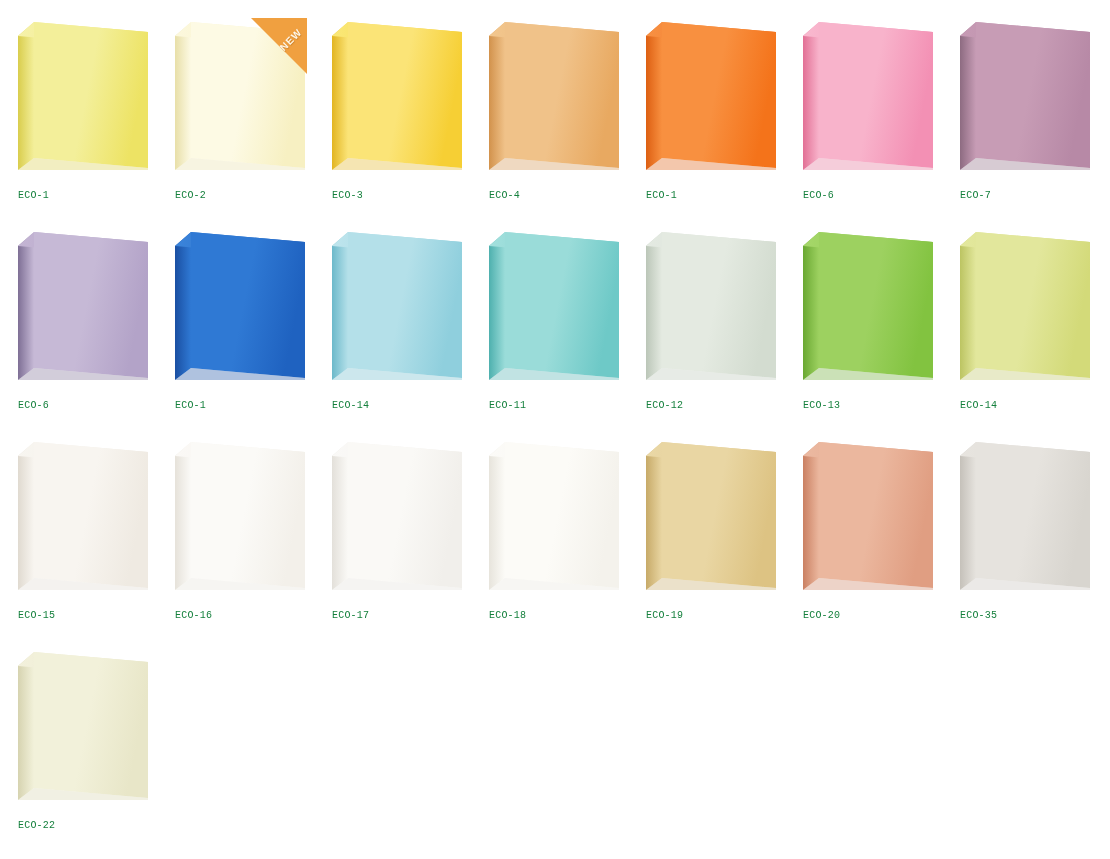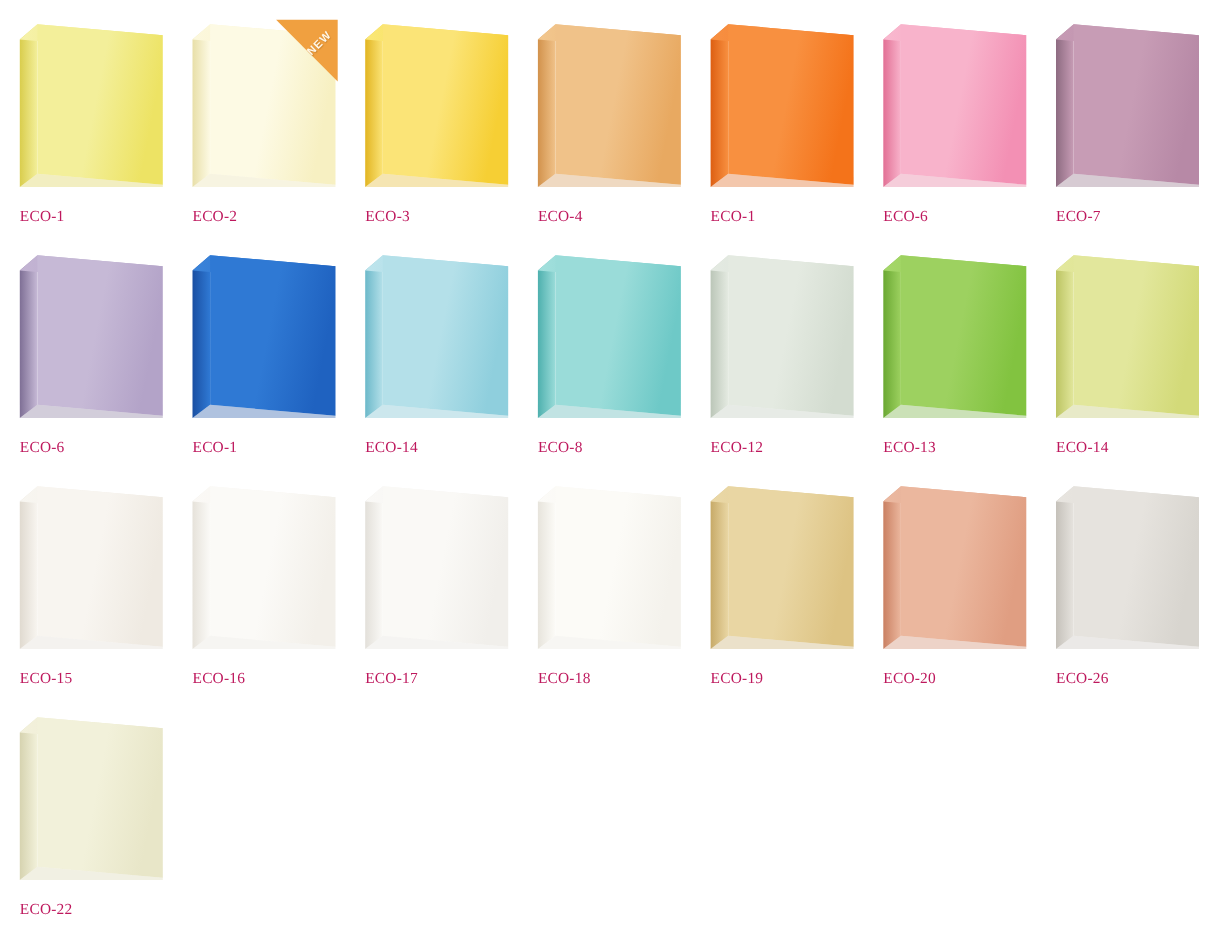--- a/index.html
+++ b/index.html
@@ -83,23 +83,23 @@
     line-height: 1;
     text-shadow: 0 1px 1px rgba(150,90,20,.45);
     white-space: nowrap;
   }
 
   
   .swatch-label {
     position: absolute;
     left: 18px;
     top: 190px;
-    font-family: Liberation Serif, serif;
-    font-size: 14px;
-    color: #be185d;
+    font-family: Liberation Mono, monospace;
+    font-size: 10px;
+    color: #15803d;
     letter-spacing: .2px;
     white-space: nowrap;
   }
 </style>
 </head>
 <body>
 
 <div id="swatch-grid">
     <div class="swatch-row">
       <div class="swatch-cell">
@@ -385,21 +385,21 @@
                 <stop offset="0%" stop-color="#a3e0dd"></stop>
                 <stop offset="100%" stop-color="#6ec9c7"></stop>
               </linearGradient>
             </defs>
             <polygon points="0,18 16,4 16,140 0,152" fill="url(#sg10)"></polygon>
             <polygon points="0,18 16,4 130,14 116,28" fill="url(#tg10)"></polygon>
             <polygon points="16,4 130,14 130,150 16,140" fill="url(#fg10)"></polygon>
             <polygon points="0,152 16,140 130,150 130,152" fill="#4eb0ae" opacity="0.35"></polygon>
           </svg>
         </div>
-        <div class="swatch-label">ECO-8</div>
+        <div class="swatch-label">ECO-11</div>
       </div>
       <div class="swatch-cell">
         <div class="block">
           <svg class="block-svg" viewBox="0 0 132 158" preserveAspectRatio="none">
             <defs>
               <linearGradient id="fg11" x1="0" y1="0" x2="1" y2="0.25">
                 <stop offset="0%" stop-color="#e4eae1"></stop>
                 <stop offset="55%" stop-color="#e4eae1"></stop>
                 <stop offset="100%" stop-color="#d3dcd0"></stop>
               </linearGradient>
@@ -647,21 +647,21 @@
                 <stop offset="0%" stop-color="#e8e5e0"></stop>
                 <stop offset="100%" stop-color="#d8d5cf"></stop>
               </linearGradient>
             </defs>
             <polygon points="0,18 16,4 16,140 0,152" fill="url(#sg20)"></polygon>
             <polygon points="0,18 16,4 130,14 116,28" fill="url(#tg20)"></polygon>
             <polygon points="16,4 130,14 130,150 16,140" fill="url(#fg20)"></polygon>
             <polygon points="0,152 16,140 130,150 130,152" fill="#c5c1ba" opacity="0.35"></polygon>
           </svg>
         </div>
-        <div class="swatch-label">ECO-26</div>
+        <div class="swatch-label">ECO-35</div>
       </div>
     </div>
     <div class="swatch-row">
       <div class="swatch-cell">
         <div class="block">
           <svg class="block-svg" viewBox="0 0 132 158" preserveAspectRatio="none">
             <defs>
               <linearGradient id="fg21" x1="0" y1="0" x2="1" y2="0.25">
                 <stop offset="0%" stop-color="#f2f1da"></stop>
                 <stop offset="55%" stop-color="#f2f1da"></stop>

